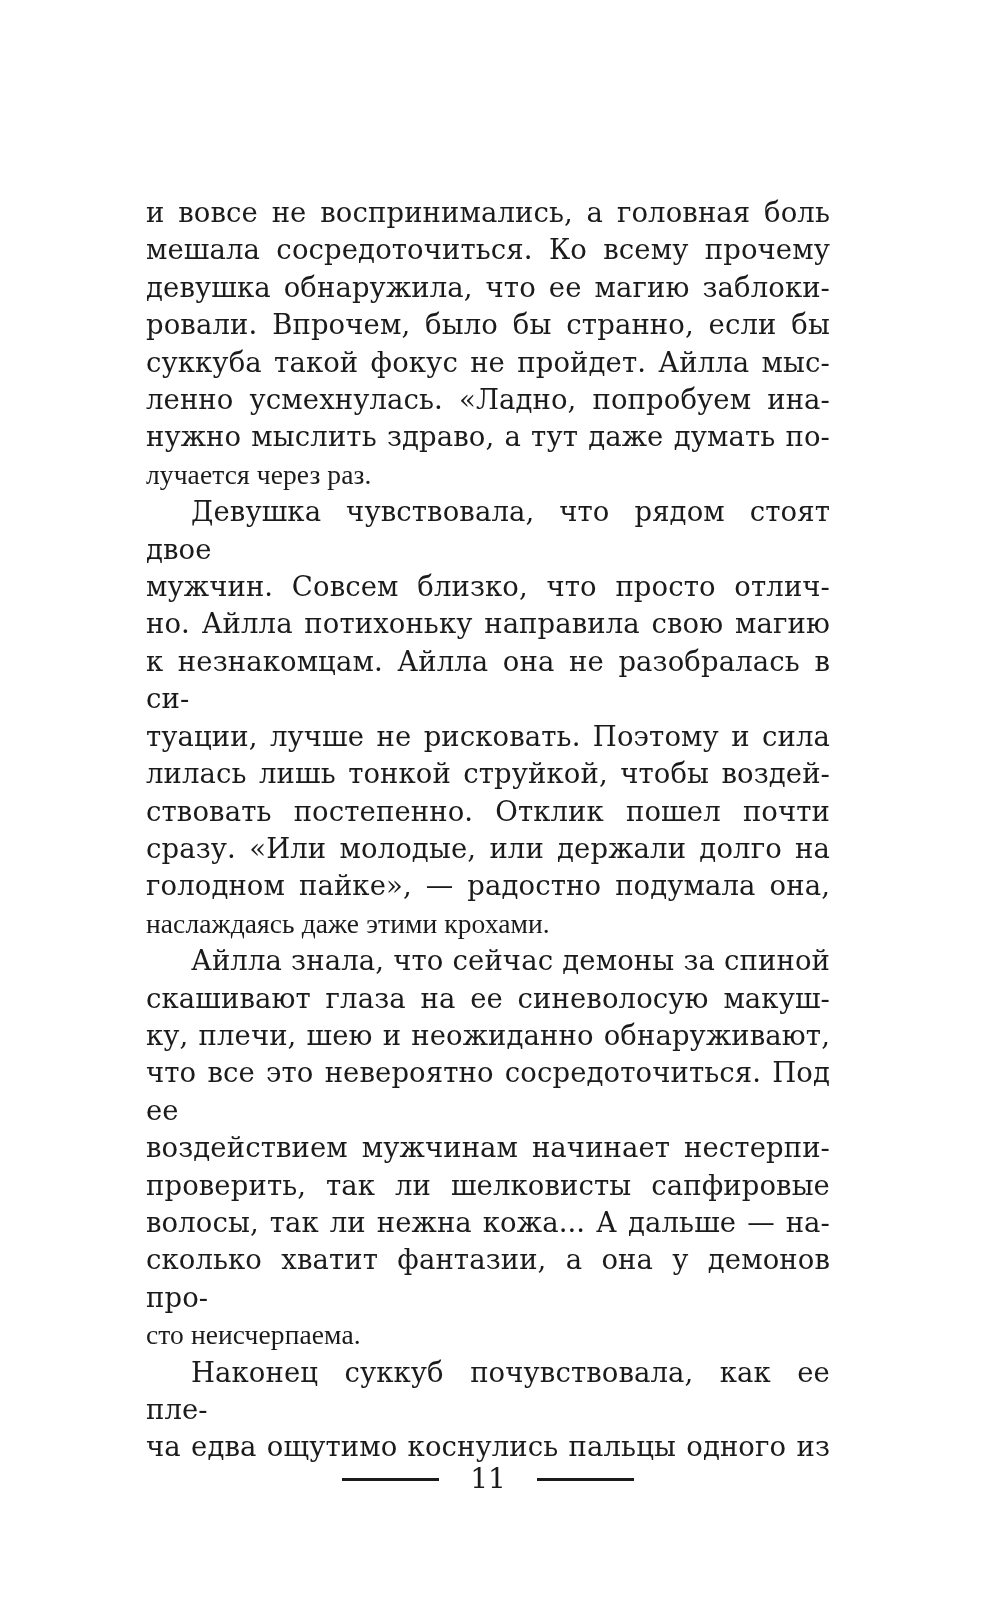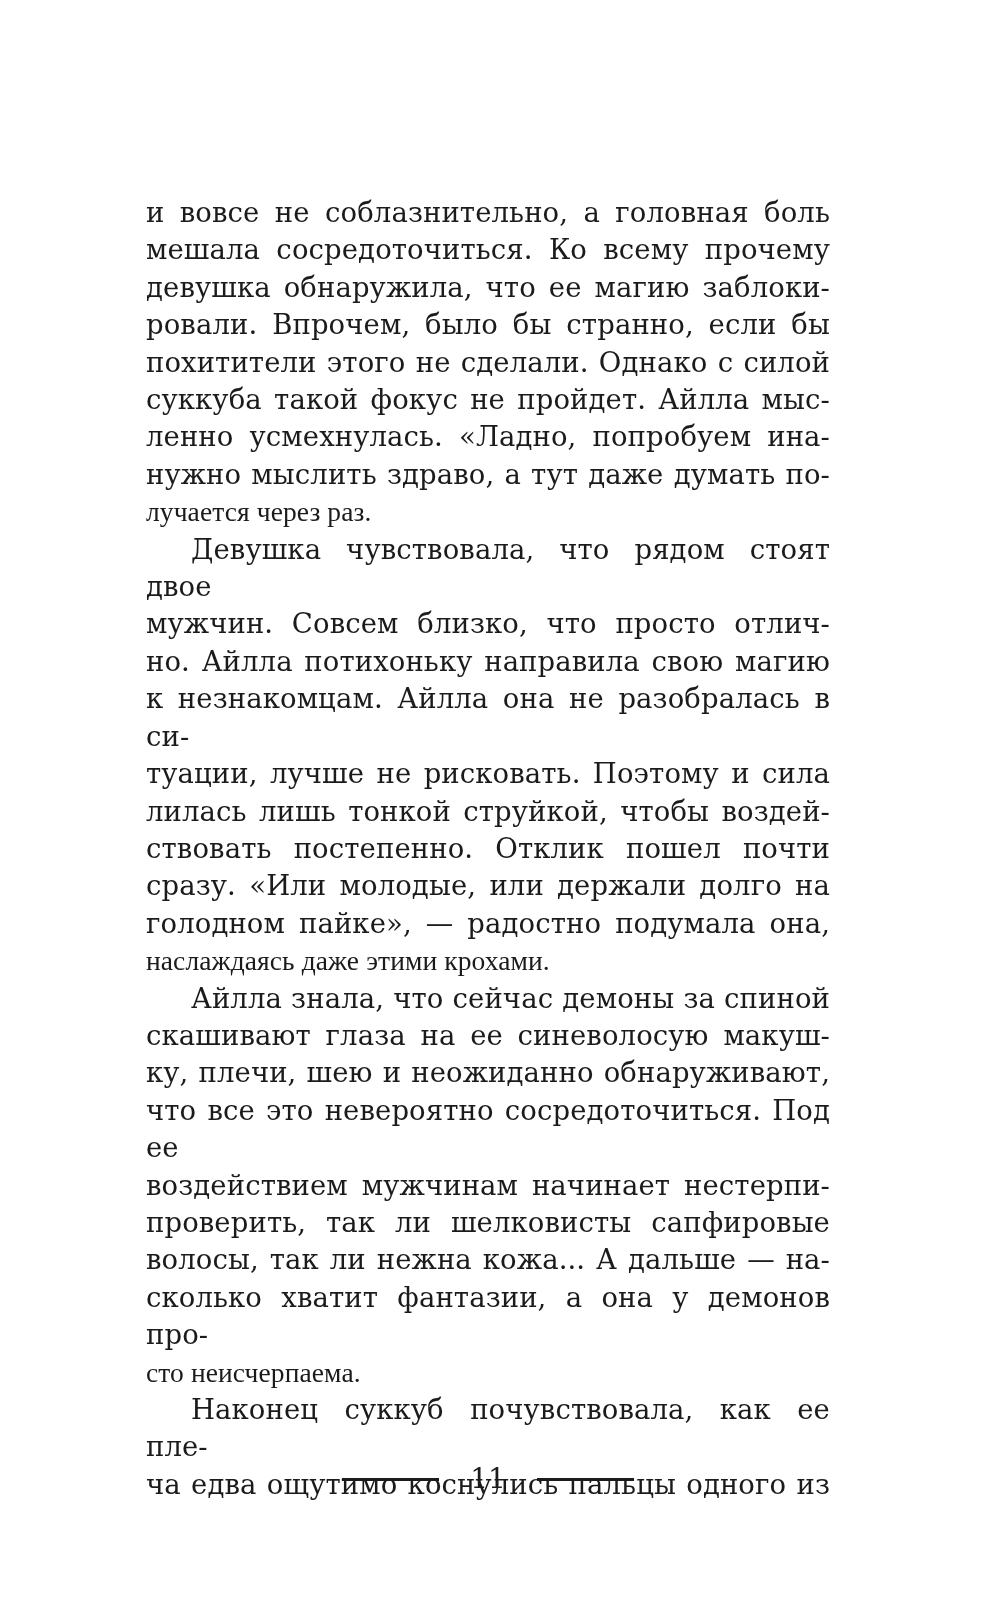--- a/index.html
+++ b/index.html
@@ -62,25 +62,24 @@
     line-height: 34px;
     color: #1b1b1b;
   }
 </style>
 </head>
 <body>
 
 <div class="page">
 
   <div class="text-block">
-      <div class="line">и вовсе не соблазнительно, а головная боль</div>
+      <div class="line">и вовсе не воспринимались, а головная боль</div>
       <div class="line">мешала сосредоточиться. Ко всему прочему</div>
       <div class="line">девушка обнаружила, что ее магию заблоки-</div>
       <div class="line">ровали. Впрочем, было бы странно, если бы</div>
-      <div class="line">похитители этого не сделали. Однако с силой</div>
       <div class="line">суккуба такой фокус не пройдет. Айлла мыс-</div>
       <div class="line">ленно усмехнулась. «Ладно, попробуем ина-</div>
       <div class="line">нужно мыслить здраво, а тут даже думать по-</div>
       <div class="line par-end">лучается через раз.</div>
       <div class="line indent">Девушка чувствовала, что рядом стоят двое</div>
       <div class="line">мужчин. Совсем близко, что просто отлич-</div>
       <div class="line">но. Айлла потихоньку направила свою магию</div>
       <div class="line">к незнакомцам. Айлла она не разобралась в си-</div>
       <div class="line">туации, лучше не рисковать. Поэтому и сила</div>
       <div class="line">лилась лишь тонкой струйкой, чтобы воздей-</div>

